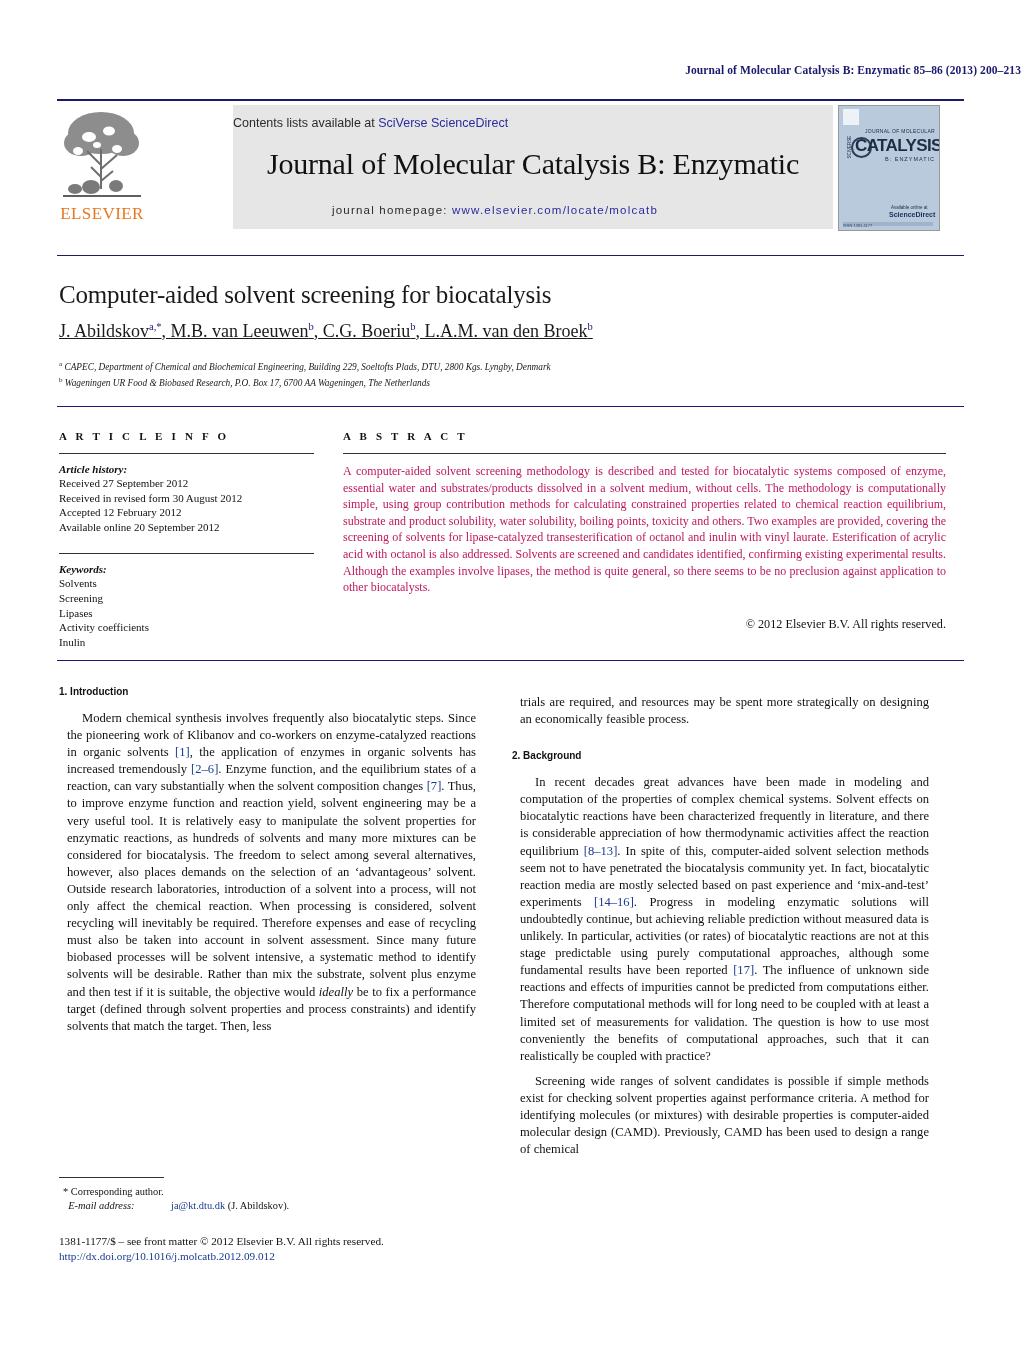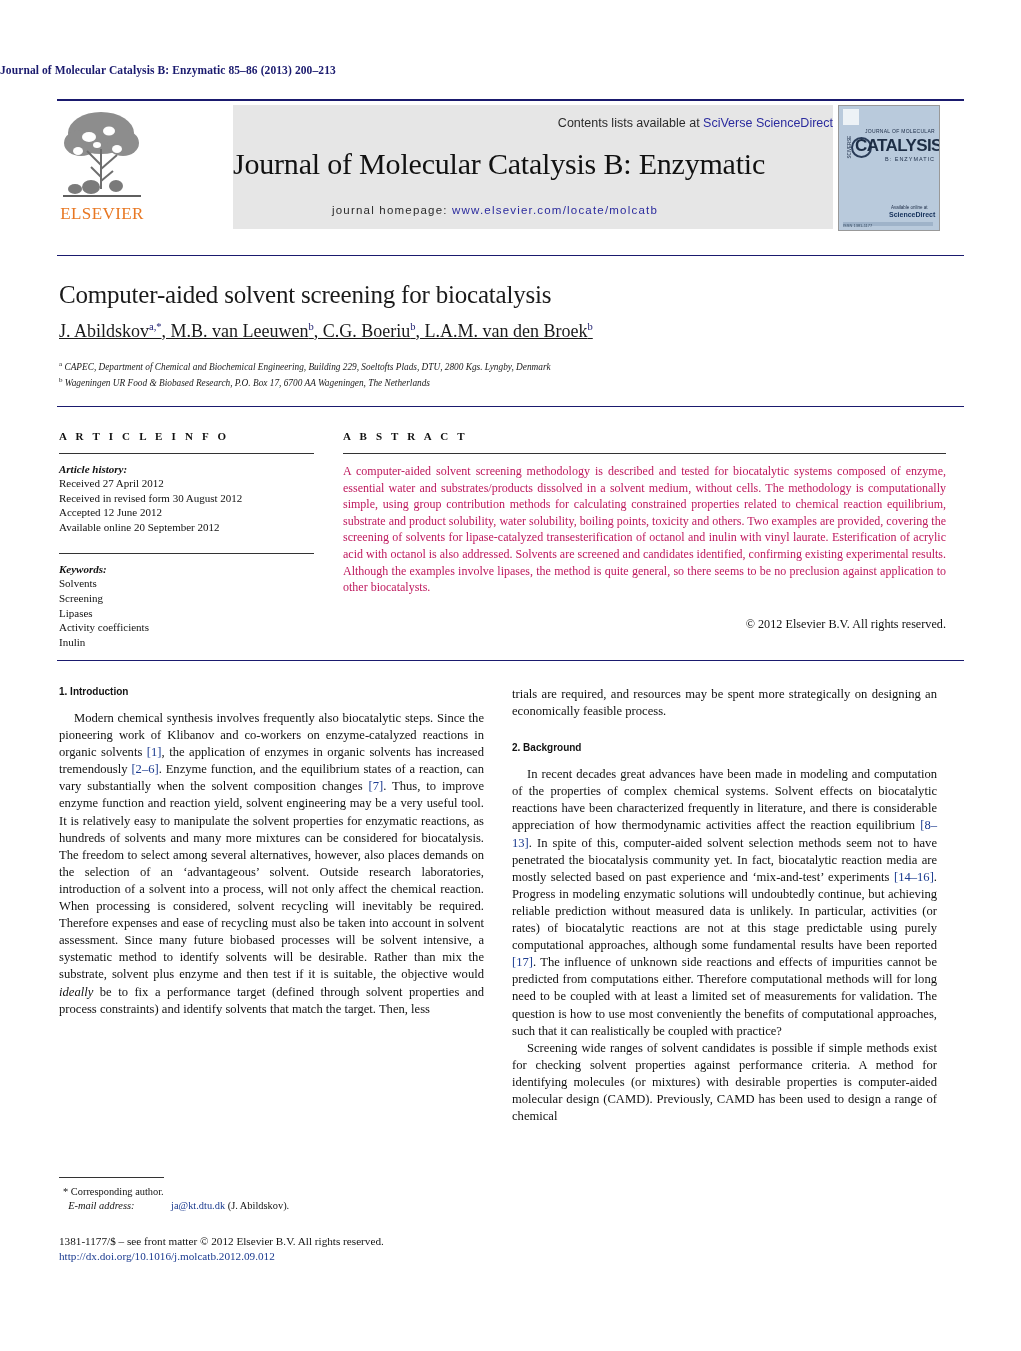--- a/index.html
+++ b/index.html
@@ -22,21 +22,21 @@
     width: 1021px;
     height: 1351px;
   }
 
   
   .running-head {
     position: absolute;
     left: 0;
     top: 64px;
     width: 1021px;
-    text-align: left;
+    text-align: right;
     font-family: "Liberation Serif", serif;
     font-size: 11.5px;
     font-weight: bold;
     color: #1a1a6e;
     letter-spacing: 0.1px;
   }
 
   
   .masthead {
     position: absolute;
@@ -83,33 +83,34 @@
     top: 6px;
     width: 600px;
     height: 124px;
     background: #e6e6e6;
   }
   .contents-line {
     position: absolute;
     left: 0;
     top: 11px;
     width: 600px;
-    text-align: right;
+    text-align: left;
     font-family: "Liberation Sans", sans-serif;
     font-size: 12.5px;
     color: #2b2b2b;
   }
   .contents-line .sd {
     color: #2b2b9e;
   }
   .journal-name {
     position: absolute;
     left: 0;
     top: 42px;
     width: 600px;
+    text-align: center;
     font-family: "Liberation Serif", serif;
     font-size: 30px;
     color: #111111;
     letter-spacing: -0.2px;
   }
   .homepage-line {
     position: absolute;
     left: 0;
     top: 99px;
     width: 524px;
@@ -375,21 +376,21 @@
     margin-top: 22px;
     margin-bottom: 13px;
   }
   .body-head:first-child { margin-top: 0; }
   .body-p {
     font-family: "Liberation Serif", serif;
     font-size: 12.6px;
     line-height: 17.1px;
     text-align: justify;
     color: #111;
-    margin: 0;
+    margin: 8px;
     text-indent: 15px;
   }
   .body-p.noindent { text-indent: 0; }
   .cite { color: #1a3a8f; }
   .ital { font-style: italic; }
 
   
   .foot-rule {
     position: absolute;
     left: 59px;
@@ -503,23 +504,23 @@
     <div><sup>a</sup> <span>CAPEC, Department of Chemical and Biochemical Engineering, Building 229, Soeltofts Plads, DTU, 2800 Kgs. Lyngby, Denmark</span></div>
     <div><sup>b</sup> <span>Wageningen UR Food &amp; Biobased Research, P.O. Box 17, 6700 AA Wageningen, The Netherlands</span></div>
   </div>
 
   <div class="band-rule-top"></div>
 
   <div class="info-col">
     <div class="sec-head">A R T I C L E    I N F O</div>
     <div class="hr-thin"></div>
     <div class="hist-title">Article history:</div>
-    <div class="hist-line">Received 27 April 2012</div>
+    <div class="hist-line">Received 27 September 2012</div>
     <div class="hist-line">Received in revised form 30 August 2012</div>
-    <div class="hist-line">Accepted 12 June 2012</div>
+    <div class="hist-line">Accepted 12 February 2012</div>
     <div class="hist-line">Available online 20 September 2012</div>
     <div class="hr-thin2"></div>
     <div class="kw-block">
       <div class="kw-title">Keywords:</div>
       <div class="kw-line">Solvents</div>
       <div class="kw-line">Screening</div>
       <div class="kw-line">Lipases</div>
       <div class="kw-line">Activity coefficients</div>
       <div class="kw-line">Inulin</div>
     </div>

